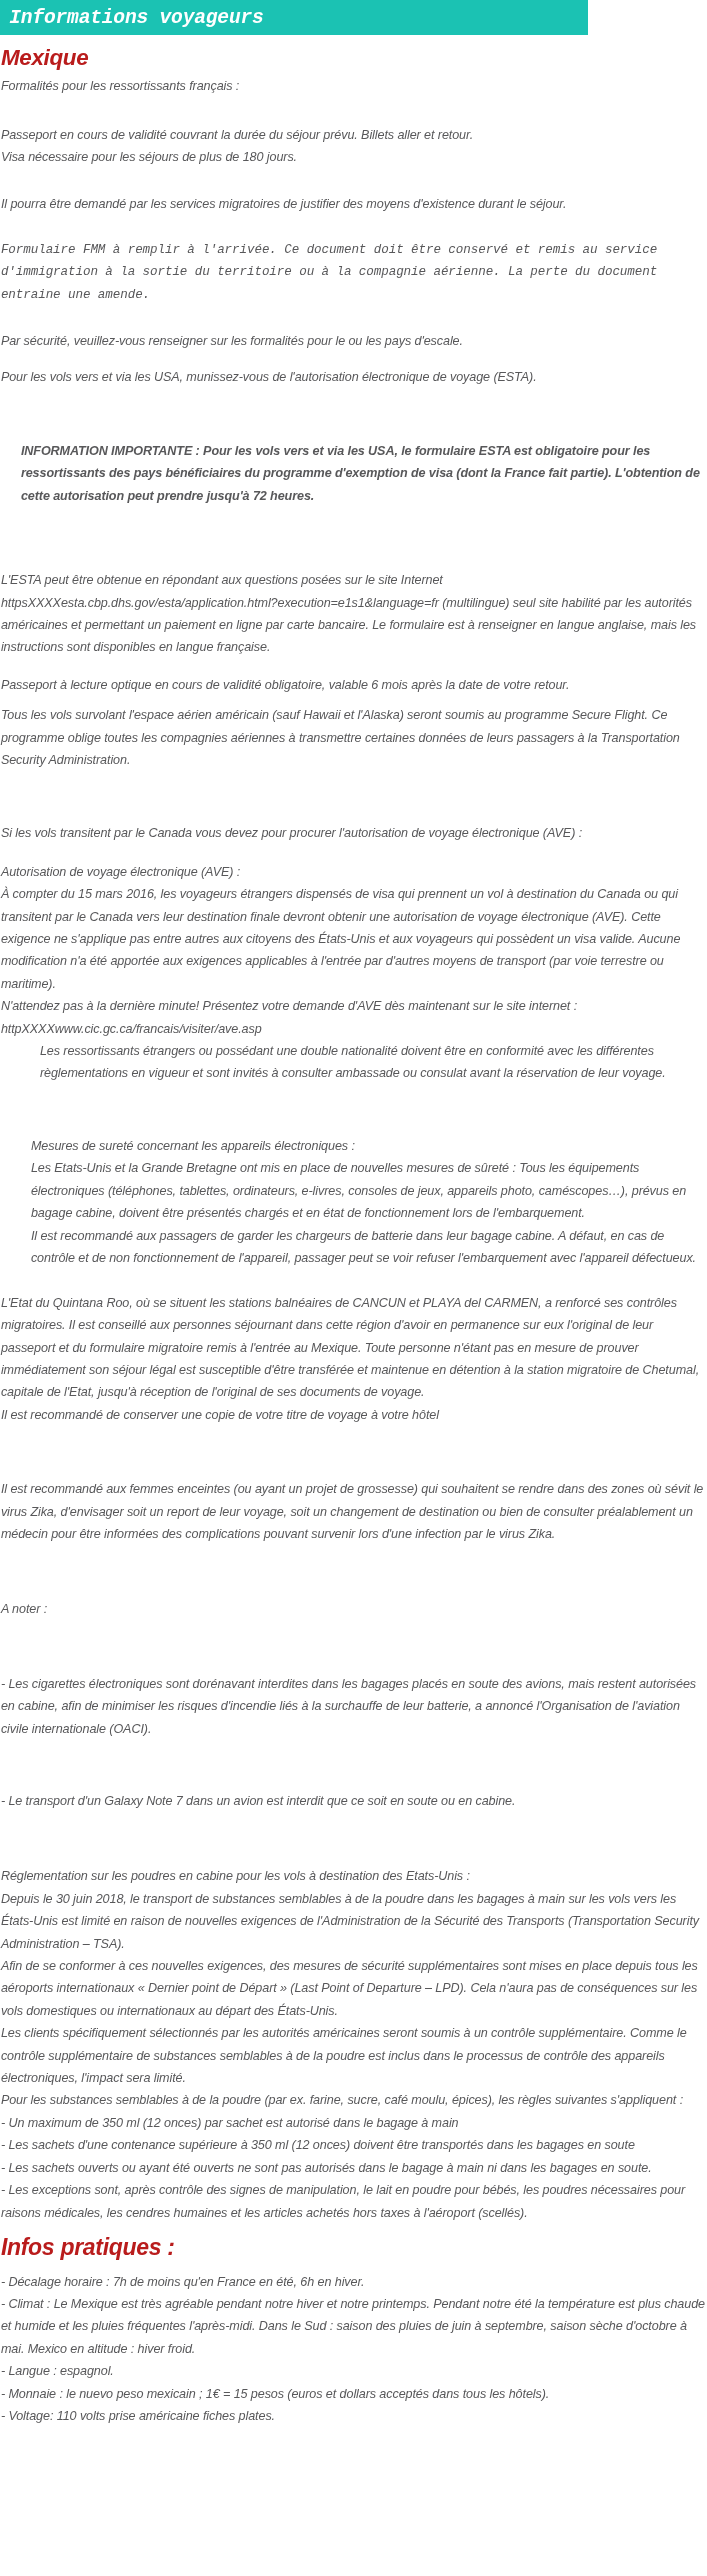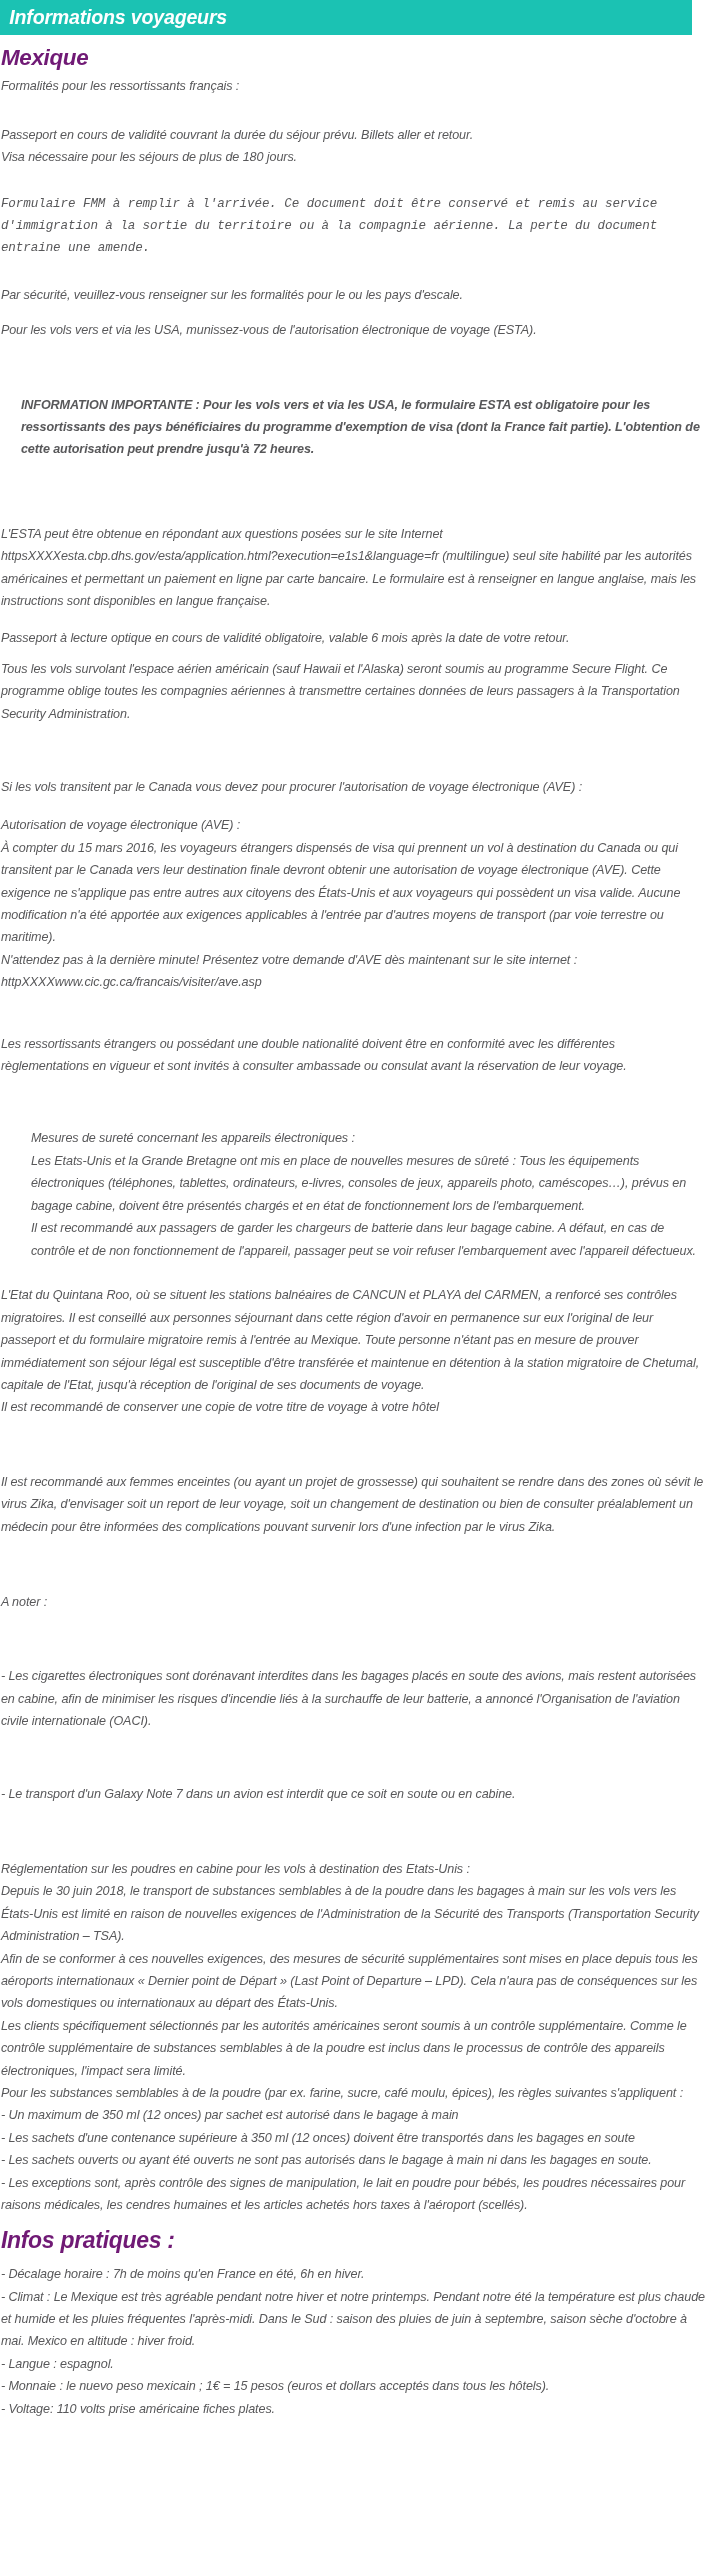--- a/index.html
+++ b/index.html
@@ -6,27 +6,28 @@
     margin: 0;
     padding: 0;
     background: #ffffff;
   }
   body {
     width: 708px;
     font-family: "Liberation Sans", "DejaVu Sans", sans-serif;
     -webkit-font-smoothing: antialiased;
   }
   .header-bar {
-    width: 692px;
+    width: 588px;
     height: 35px;
     background: #1bc2b3;
     display: flex;
     align-items: center;
     box-sizing: border-box;
     padding-left: 9.3px;
+    font-family: Liberation Mono, monospace;
   }
   .header-bar .header-title {
     color: #ffffff;
     font-size: 19.6px;
     font-weight: bold;
     font-style: italic;
     letter-spacing: -0.2px;
   }
   .content {
     box-sizing: border-box;
@@ -43,21 +44,21 @@
     font-style: italic;
     font-size: 12.6px;
     line-height: 22.4px;
     letter-spacing: -0.1px;
   }
   .blk.paragraph-bold {
     font-weight: bold;
     margin-left: 20px;
   }
   .blk.country-title, .blk.section-title {
-    color: #701a75;
+    color: #b91c1c;
     font-weight: bold;
     font-style: italic;
     font-size: 22.4px;
     line-height: 28px;
     letter-spacing: -0.3px;
   }
   .blk.section-title {
     font-size: 23px;
   }
 </style>
@@ -66,33 +67,34 @@
 
 <div class="header-bar">
   <span class="header-title">Informations voyageurs</span>
 </div>
 
 <div class="content">
     <div class="blk country-title" style="margin-top: 9.3px;">Mexique</div>
     <div class="blk paragraph" style="margin-top: 3px;">Formalités pour les ressortissants français :</div>
     <div class="blk paragraph" style="margin-top: 26px;">Passeport en cours de validité couvrant  la durée du séjour prévu. Billets aller et retour.
 Visa nécessaire pour les séjours de plus de 180 jours.</div>
+    <div class="blk paragraph" style="margin-top: 24px;">Il pourra être demandé par les services migratoires de justifier des moyens d'existence durant le séjour.</div>
     <div class="blk paragraph" style="margin-top: 24px; font-family: Liberation Mono, monospace;">Formulaire FMM à remplir à l'arrivée. Ce document doit être conservé et remis au service d'immigration à la sortie du territoire ou à la compagnie aérienne. La perte du document entraine une amende.</div>
     <div class="blk paragraph" style="margin-top: 24px;">Par sécurité, veuillez-vous renseigner sur les formalités pour le ou les pays d'escale.</div>
     <div class="blk paragraph" style="margin-top: 13px;">Pour les vols vers et via les USA, munissez-vous de l'autorisation électronique de voyage (ESTA).</div>
     <div class="blk paragraph-bold" style="margin-top: 52px;">INFORMATION IMPORTANTE : Pour les vols vers et via les USA, le formulaire ESTA est obligatoire pour les ressortissants des pays bénéficiaires du programme d'exemption de visa (dont la France fait partie). L'obtention de cette autorisation peut prendre jusqu'à 72 heures.</div>
     <div class="blk paragraph" style="margin-top: 62px;">L'ESTA peut être obtenue en répondant aux questions posées sur le site Internet httpsXXXXesta.cbp.dhs.gov/esta/application.html?execution=e1s1&amp;language=fr (multilingue) seul site habilité par les autorités américaines et permettant un paiement en ligne par carte bancaire. Le formulaire est à renseigner en langue anglaise, mais les instructions sont disponibles en langue française.</div>
     <div class="blk paragraph" style="margin-top: 15px;">Passeport à lecture optique en cours de validité obligatoire, valable 6 mois après la date de votre retour.</div>
     <div class="blk paragraph" style="margin-top: 8px;">Tous les vols survolant l'espace aérien américain (sauf Hawaii et l'Alaska) seront soumis au programme Secure Flight. Ce programme oblige toutes les compagnies aériennes à transmettre certaines données de leurs passagers à la Transportation Security Administration.</div>
     <div class="blk paragraph" style="margin-top: 51px;">Si les vols transitent par le Canada vous devez pour procurer l'autorisation de voyage électronique (AVE) :</div>
     <div class="blk paragraph" style="margin-top: 16px;">Autorisation de voyage électronique (AVE) :
 À compter du 15 mars 2016, les voyageurs étrangers dispensés de visa qui prennent un vol à destination du Canada ou qui transitent par le Canada vers leur destination finale devront obtenir une autorisation de voyage électronique (AVE). Cette exigence ne s'applique pas entre autres aux citoyens des États-Unis et aux voyageurs qui possèdent un visa valide. Aucune modification n'a été apportée aux exigences applicables à l'entrée par d'autres moyens de transport (par voie terrestre ou maritime).
 N'attendez pas à la dernière minute! Présentez votre demande d'AVE dès maintenant sur le site internet :
 httpXXXXwww.cic.gc.ca/francais/visiter/ave.asp</div>
-    <div class="blk paragraph" style="margin-top: 39px;">Les ressortissants étrangers ou possédant une double nationalité doivent être en conformité avec les différentes règlementations en vigueur et sont invités à consulter ambassade ou consulat avant la réservation de leur voyage.</div>
+    <div class="blk paragraph" style=" padding-left: 39px;">Les ressortissants étrangers ou possédant une double nationalité doivent être en conformité avec les différentes règlementations en vigueur et sont invités à consulter ambassade ou consulat avant la réservation de leur voyage.</div>
     <div class="blk paragraph" style="margin-top: 50px; margin-left: 30px;">Mesures de sureté concernant les appareils électroniques :
 Les Etats-Unis et la Grande Bretagne ont mis en place de nouvelles mesures de sûreté : Tous les équipements électroniques (téléphones, tablettes, ordinateurs, e-livres, consoles de jeux, appareils photo, caméscopes…), prévus en bagage cabine, doivent être présentés chargés et en état de fonctionnement lors de l'embarquement.
 Il est recommandé aux passagers de garder les chargeurs de batterie dans leur bagage cabine. A défaut, en cas de contrôle et de non fonctionnement de l'appareil, passager peut se voir refuser l'embarquement avec l'appareil défectueux.</div>
     <div class="blk paragraph" style="margin-top: 22.4px;">L'Etat du Quintana Roo, où se situent les stations balnéaires de CANCUN et PLAYA del CARMEN, a renforcé ses contrôles migratoires. Il est conseillé aux personnes séjournant dans cette région d'avoir en permanence sur eux l'original de leur passeport et du formulaire migratoire remis à l'entrée au Mexique. Toute personne n'étant pas en mesure de prouver immédiatement son séjour légal est susceptible d'être transférée et maintenue en détention à la station migratoire de Chetumal, capitale de l'Etat, jusqu'à réception de l'original de ses documents de voyage.
 Il est recommandé de conserver une copie de votre titre de voyage à votre hôtel</div>
     <div class="blk paragraph" style="margin-top: 52px;">Il est recommandé aux femmes enceintes (ou ayant un projet de grossesse) qui souhaitent se rendre dans des zones où sévit le virus Zika, d'envisager soit un report de leur voyage, soit un changement de destination ou bien de consulter préalablement un médecin pour être informées des complications pouvant survenir lors d'une infection par le virus Zika.</div>
     <div class="blk paragraph" style="margin-top: 53px;">A noter :</div>
     <div class="blk paragraph" style="margin-top: 52px;">- Les cigarettes électroniques sont dorénavant interdites dans les bagages placés en soute des avions, mais restent autorisées en cabine, afin de minimiser les risques d'incendie liés à la surchauffe de leur batterie, a annoncé l'Organisation de l'aviation civile internationale (OACI).</div>
     <div class="blk paragraph" style="margin-top: 50px;">- Le transport d'un Galaxy Note 7 dans un avion est interdit que ce soit en soute ou en cabine.</div>
     <div class="blk paragraph" style="margin-top: 53px;">Réglementation sur les poudres en cabine pour les vols à destination des Etats-Unis :

